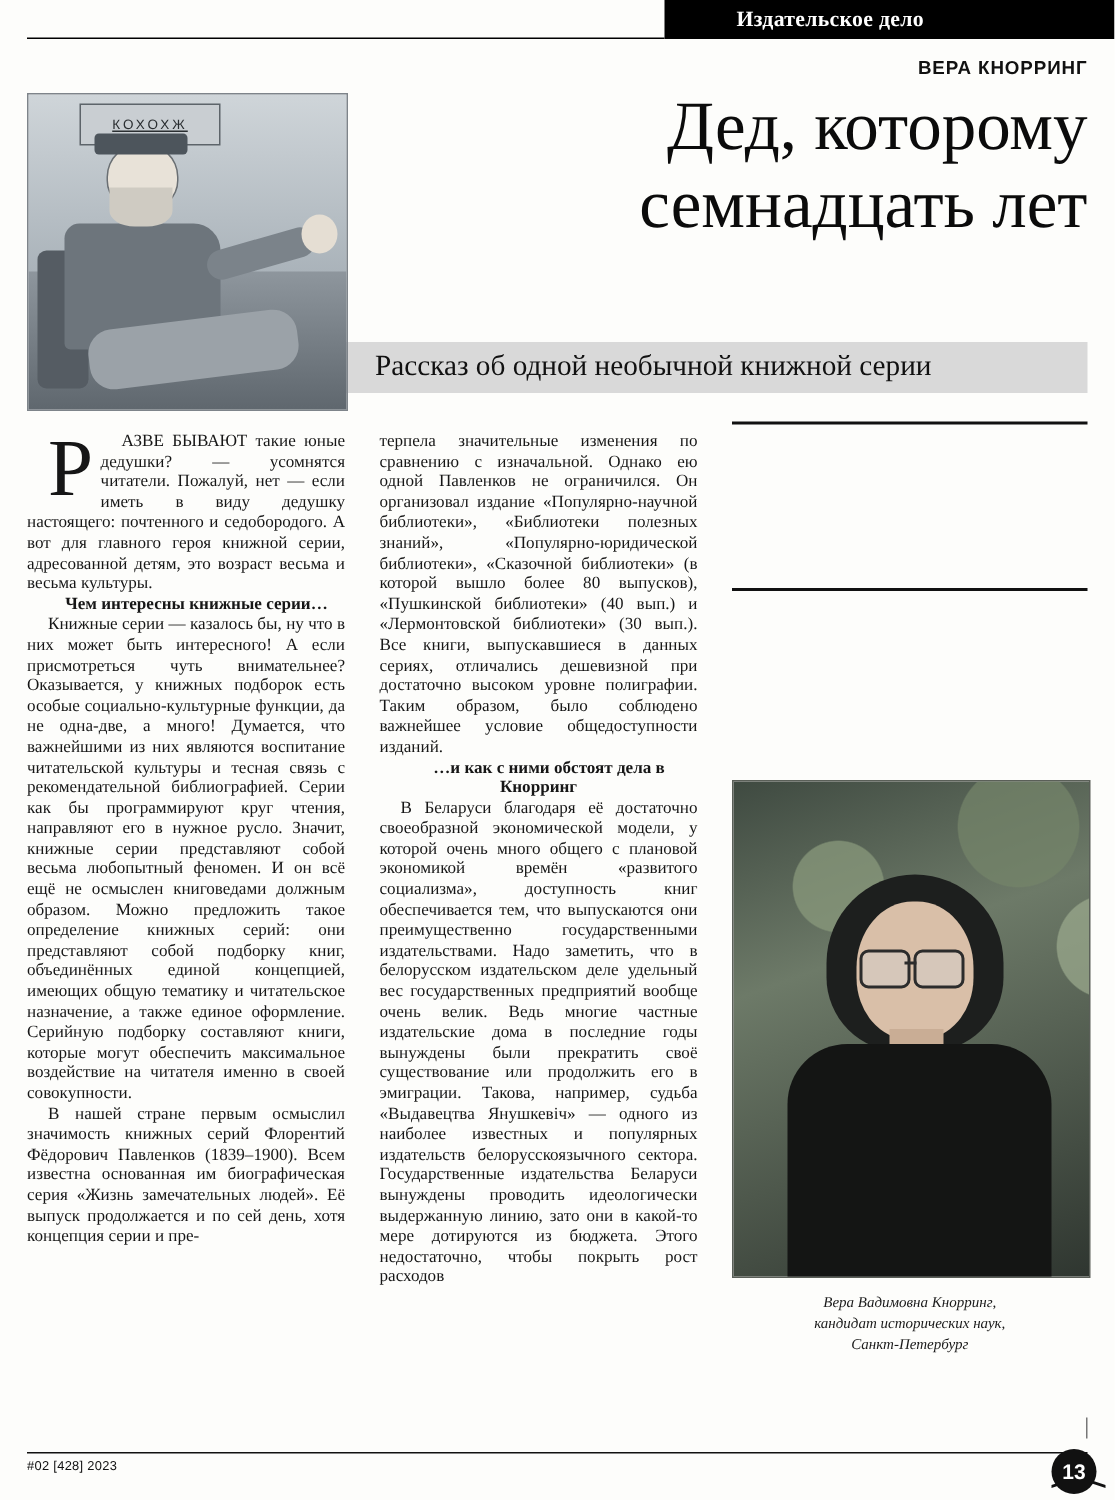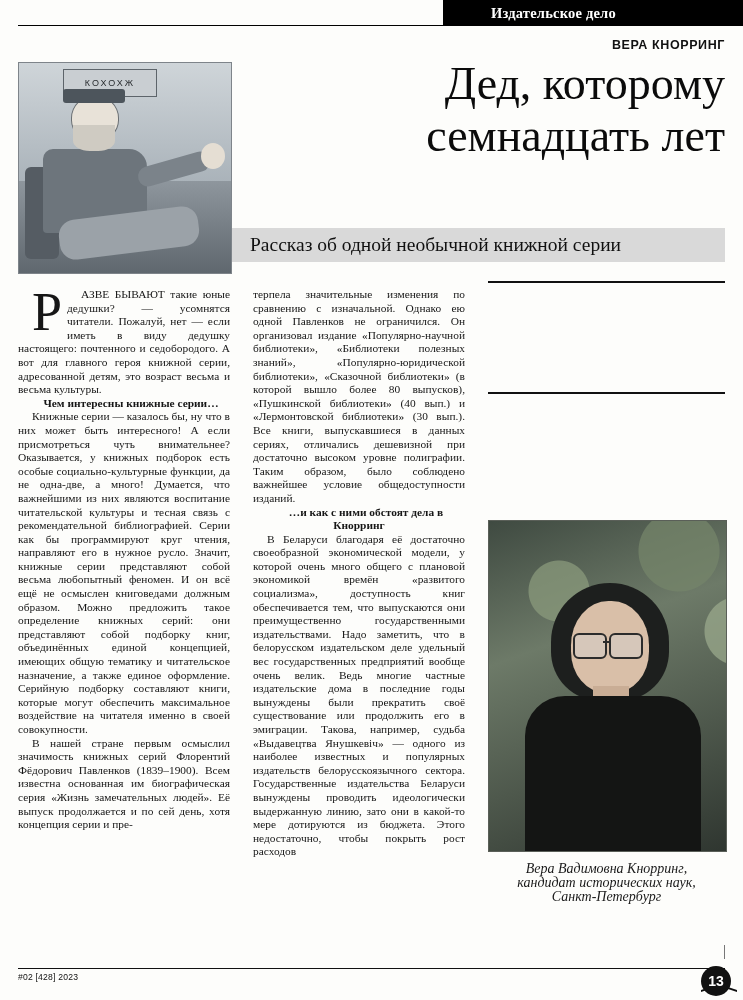--- a/index.html
+++ b/index.html
@@ -100,24 +100,24 @@
   }
   .illus .wall {
     position: absolute; left:0; top:0; width:100%; height:58%;
     background: linear-gradient(180deg,#cfd5d9,#a9b2b9);
   }
   .illus .floor {
     position: absolute; left:0; bottom:0; width:100%; height:44%;
     background: linear-gradient(180deg,#8e969d,#5f676e);
   }
   .illus .banner {
-    position:absolute; left:44px; top:6px; width:92px; height:26px;
+    position:absolute; left:34px; top:6px; width:92px; height:26px;
     background:#c9ced2; border:1px solid #5d646a;
     font-size:9px; text-align:center; line-height:26px; letter-spacing:2px;
-    color:#2a2e31; font-family:"Liberation Sans", sans-serif;
+    color:#2a2e31; font-family:"Liberation Sans", sans-serif;text-decoration:underline;
   }
   .illus .head {
     position:absolute; left:52px; top:32px; width:46px; height:44px;
     border-radius:50% 50% 45% 45%;
     background:#e8e2d8; border:1px solid #6a6f73;
   }
   .illus .hat {
     position:absolute; left:44px; top:26px; width:62px; height:14px;
     background:#4d555c; border-radius:3px;
   }
@@ -236,21 +236,21 @@
   .photo .neck {
     position:absolute; left:104px; top:165px; width:36px; height:22px; background:#c9ad95;
   }
   .caption {
     position: absolute;
     left: 488px;
     top: 862px;
     width: 237px;
     text-align: center;
     font-style: italic;
-    font-size: 14px;
+    font-size: 10px;
     line-height: 14px;
     color: #1a1a1a;
   }
   
   .footer-rule {
     position:absolute; left:18px; top:968px; width:707px; height:1px; background:#111;
   }
   .footer-left {
     position:absolute; left:18px; top:972px;
     font-size: 8.6px; font-family:"Liberation Sans", sans-serif; color:#111;

